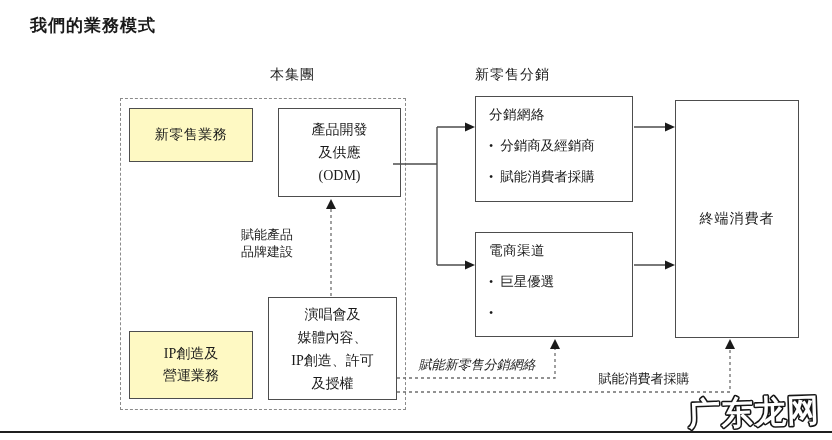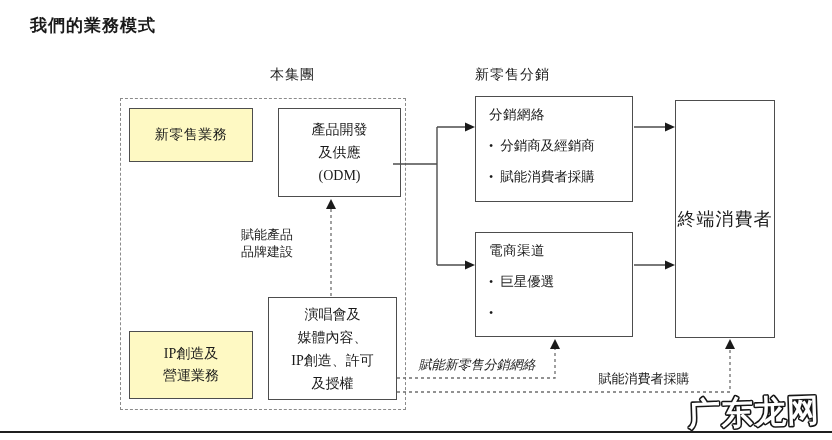--- a/index.html
+++ b/index.html
@@ -20,21 +20,21 @@
   .box-odm{left:270px;top:108px;width:123px;height:89px;font-size:14px;line-height:23px;margin-left:8px;}
   .box-ip{left:129px;top:331px;width:124px;height:68px;font-size:14px;line-height:22px;}
   .box-concert{left:268px;top:297px;width:129px;height:103px;font-size:14px;line-height:23px;}
   .channel-box{position:absolute;box-sizing:border-box;border:1.5px solid #4d4d4d;background:#fff;
        padding:9px 6px 0 13px;font-size:13.5px;text-align:left;}
   .box-dist{left:475px;top:96px;width:158px;height:106px;font-family:Liberation Serif, serif;}
   .box-ecom{left:475px;top:232px;width:158px;height:105px;}
   .channel-title{letter-spacing:.5px;}
   .channel-item{margin-top:13px;display:flex;align-items:flex-start;}
   .bullet{margin-right:7px;font-size:12px;line-height:18px;}
-  .box-consumer{left:675px;top:100px;width:100px;height:238px;font-size:18px;letter-spacing:1px;}
+  .box-consumer{left:675px;top:100px;width:124px;height:238px;font-size:14px;letter-spacing:1px;}
   .float-label{position:absolute;font-size:13px;text-align:center;line-height:17px;}
   .lbl-brand{left:218px;top:226px;width:98px;}
   .lbl-empower-dist{left:404px;top:356px;width:146px;font-style:italic;}
   .lbl-empower-cons{left:584px;top:370px;width:120px;text-align:center;}
   .lines{position:absolute;left:0;top:0;pointer-events:none;}
   .watermark{position:absolute;left:676px;top:386px;}
   .bottom-rule{position:absolute;left:0;top:431px;width:832px;height:2px;background:#1f1f1f;}
 </style>
 </head>
 <body>

